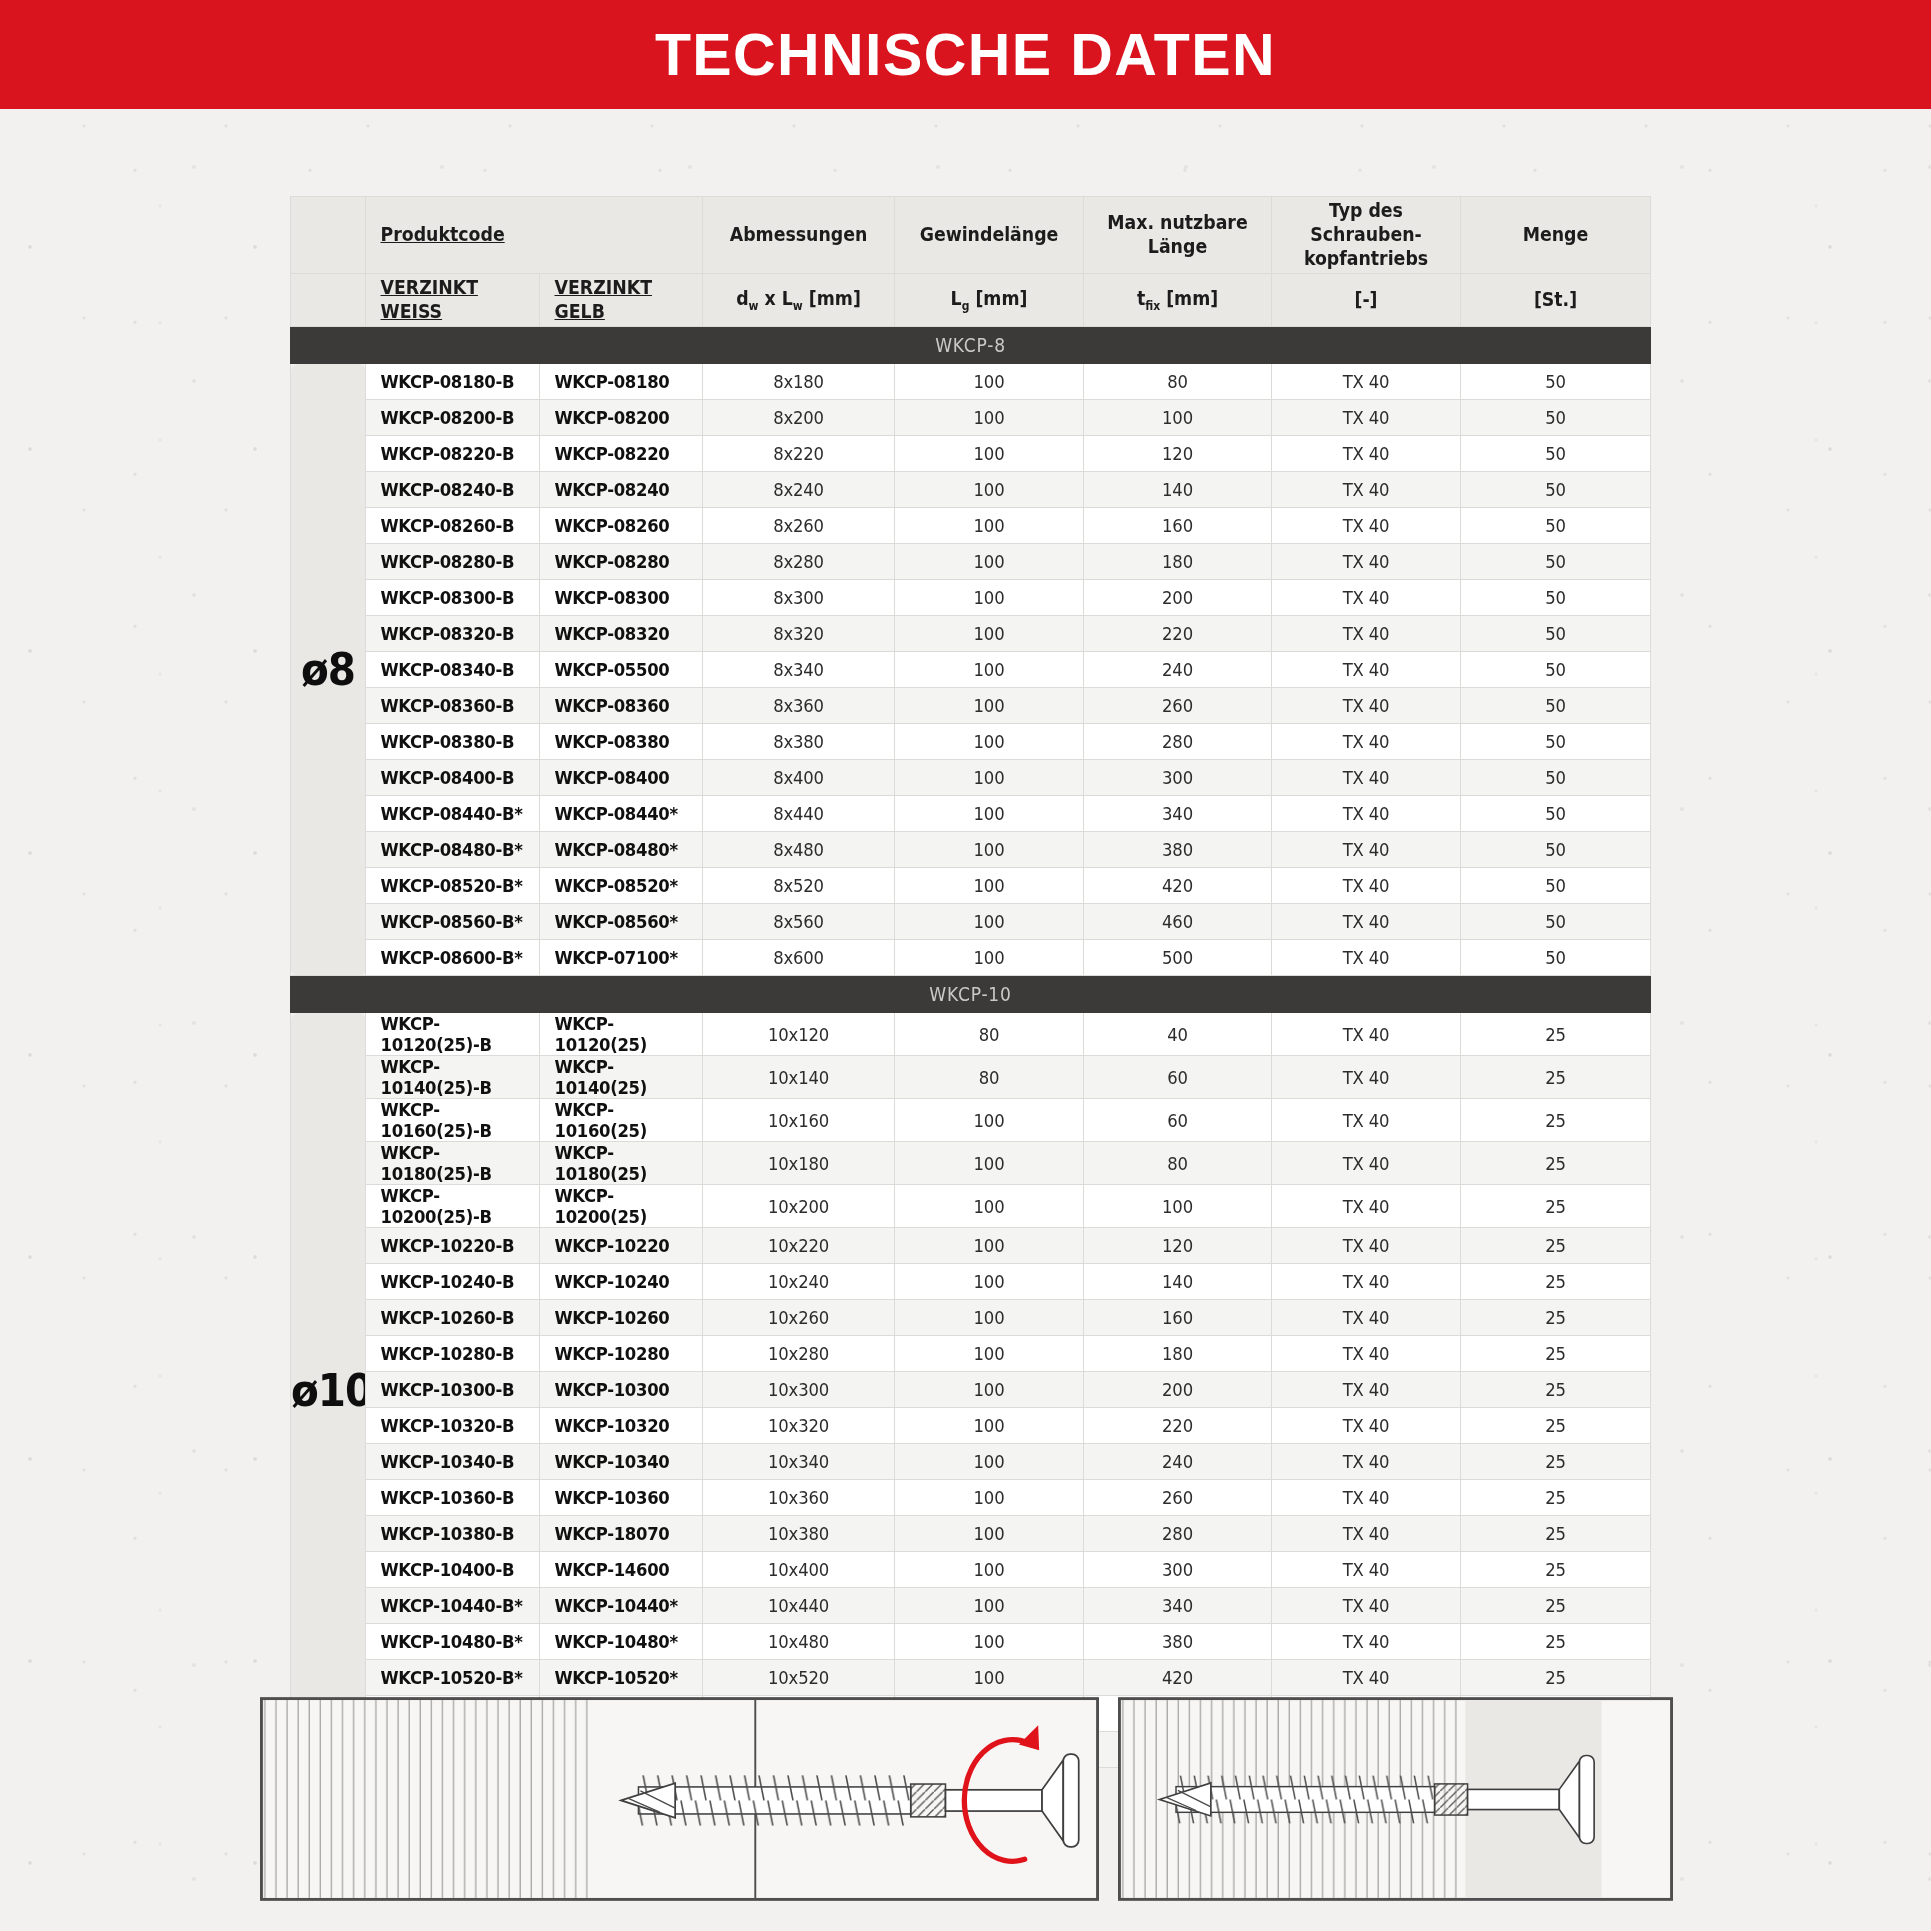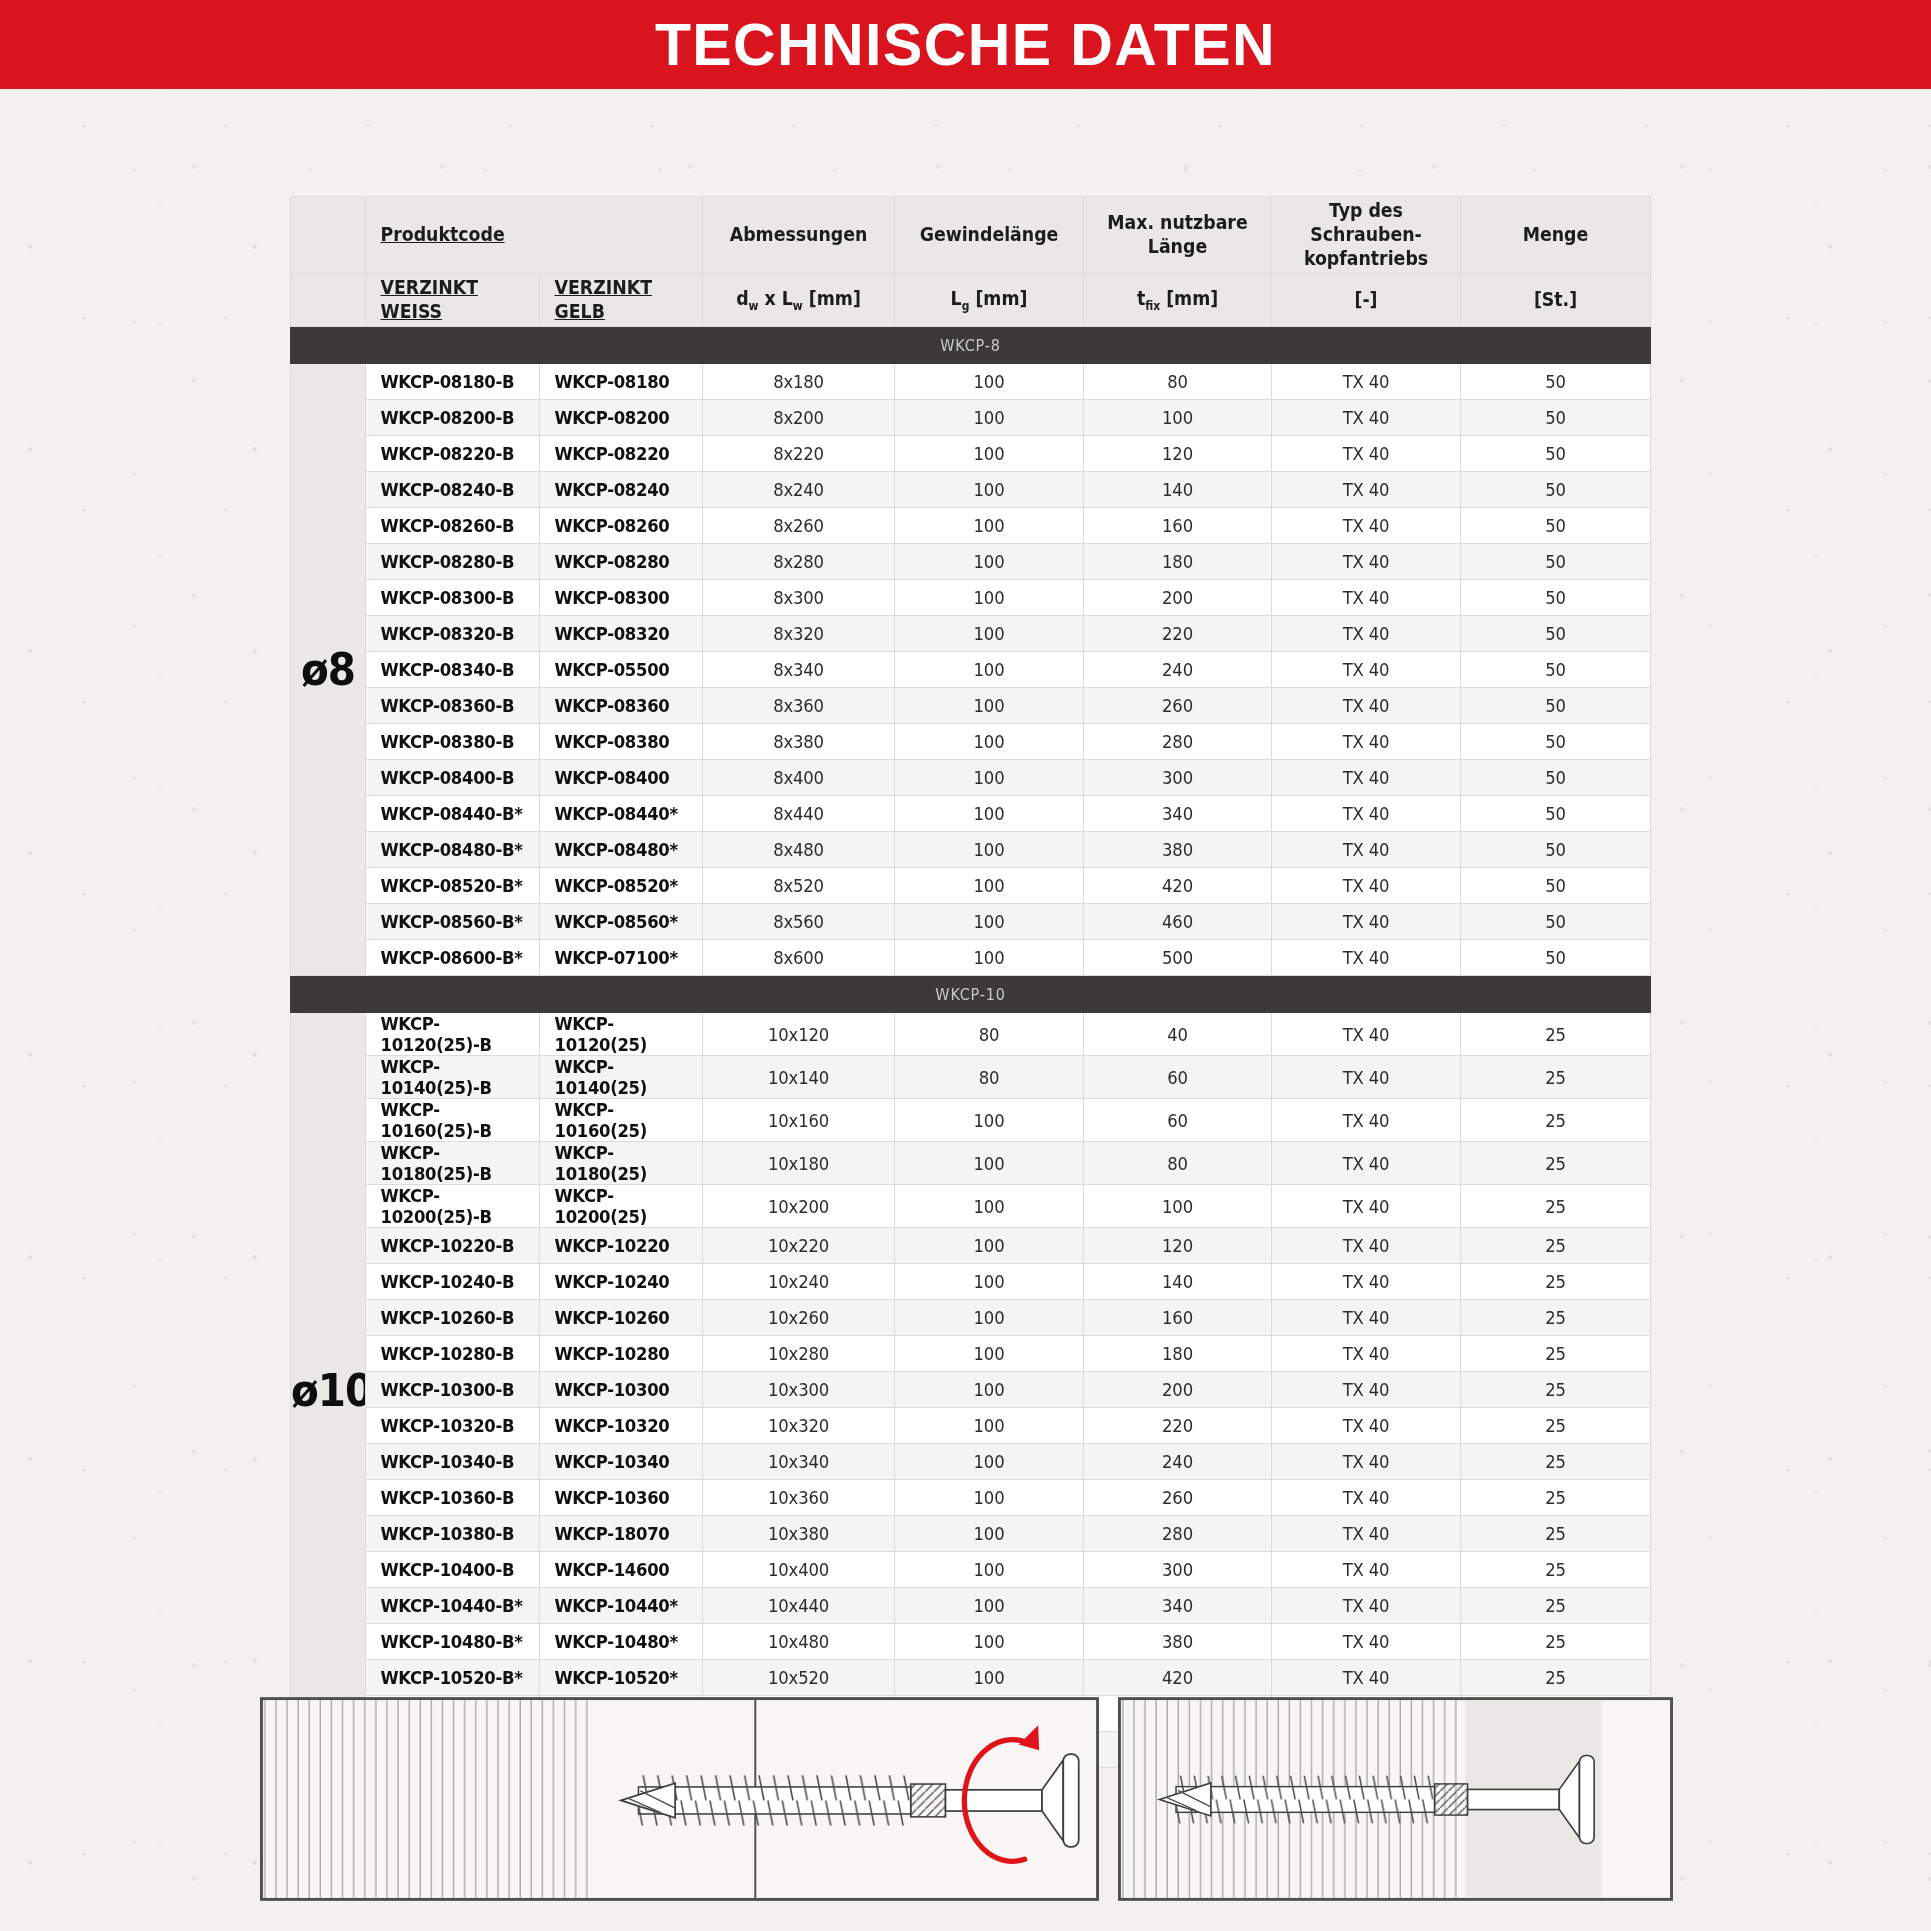--- a/index.html
+++ b/index.html
@@ -18,21 +18,21 @@
       radial-gradient(circle at 84px 126px, rgba(90,90,90,.12) 0 1px, transparent 1.9px),
       radial-gradient(circle at 194px 167px, rgba(90,90,90,.10) 0 1.4px, transparent 2.3px),
       radial-gradient(circle at 160px 89px, rgba(90,90,90,.08) 0 1px, transparent 1.9px);
     background-size:225px 202px, 175px 152px, 142px 192px, 248px 214px, 184px 117px;
     font-family:"DejaVu Sans", sans-serif;
     font-stretch:condensed;
     color:var(--ink);
   }
   
   .banner{
-    position:absolute;left:0;top:0;width:1931px;height:89px;
+    position:absolute;left:0;top:0;width:1931px;height:109px;
     background:var(--accent);display:flex;align-items:center;justify-content:center;
   }
   .banner h1{
     margin:0;font-family:"Liberation Sans", sans-serif;font-weight:bold;
     font-size:59px;letter-spacing:1.4px;color:#ffffff;
   }
   
   table.spec{
     position:absolute;left:290px;top:196px;width:1361px;
     border-collapse:collapse;table-layout:fixed;
@@ -58,21 +58,21 @@
     background:#ffffff;color:#2c2c2c;padding:0 5.8px;
     font-weight:normal;letter-spacing:-0.2px;
   }
   tbody tr.alt td{background:var(--row-alt);}
   tbody td.code{
     font-weight:bold;text-align:left;padding-left:14.5px;color:#101010;
     letter-spacing:-0.3px;
   }
   tbody tr.band-row td{
     background:var(--band);color:var(--band-text);
-    border-color:var(--band);font-size:16px;height:36px;
+    border-color:var(--band);font-size:19px;height:36px;
     letter-spacing:0.8px;font-weight:normal;
   }
   tbody td.dia-cell{
     background:var(--header-bg);font-weight:bold;font-size:45px;
     color:#0e0e0e;text-align:center;letter-spacing:-1px;padding:0;border-radius:8px;
   }
   
   .diagram{position:absolute;display:block;}
   .diagram.left{left:260px;top:1697px;}
   .diagram.right{left:1118px;top:1697px;}

